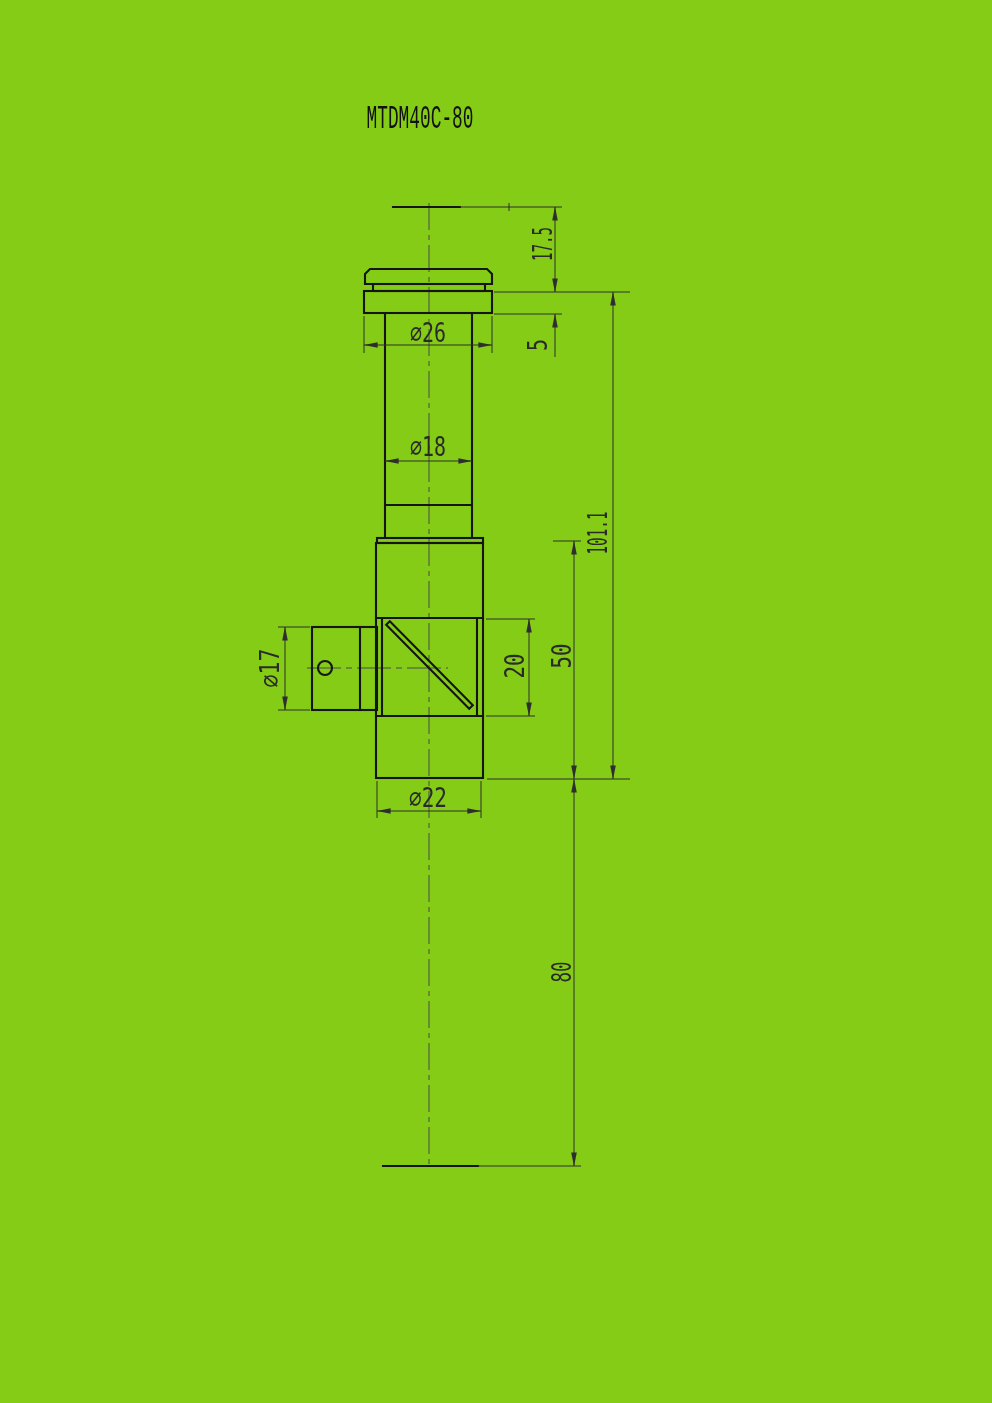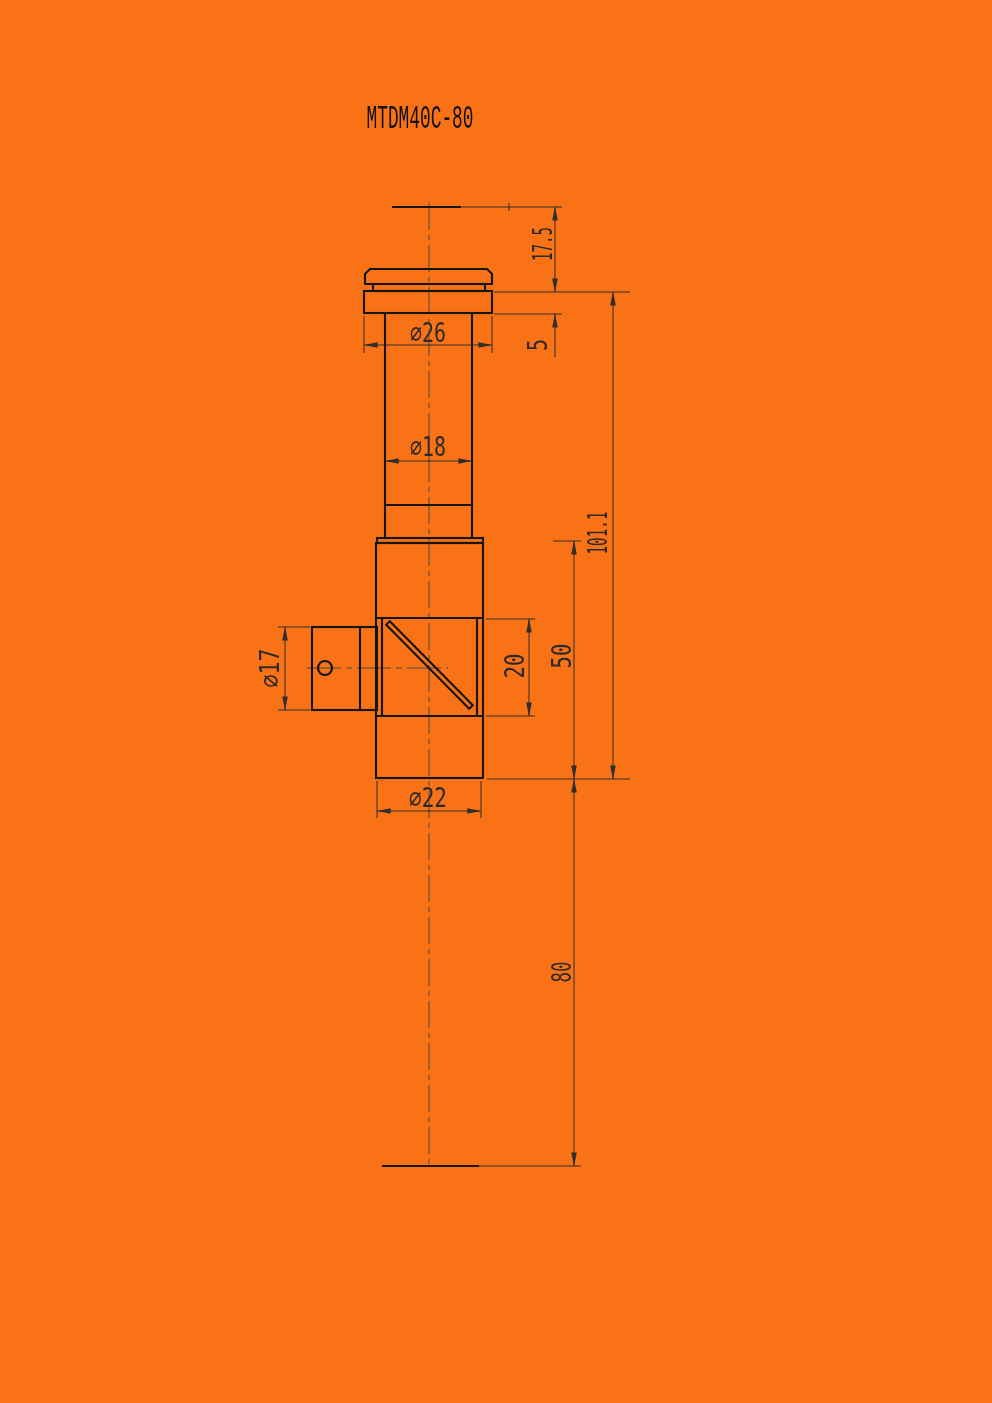--- a/index.html
+++ b/index.html
@@ -1,19 +1,19 @@
 <!DOCTYPE html>
 <html><head>
 <meta charset="utf-8">
 <style>
   html,body { margin:0; padding:0; background:#fff; }
   .sheet {
     position:relative;
     width:992px; height:1403px;
-    background:#f97316;
+    background:#84cc16;
     overflow:hidden;
     font-family:"DejaVu Sans Mono", monospace;
   }
   svg { display:block; }
   .part   { stroke:#151515; stroke-width:2.1; fill:none; stroke-linecap:square; }
   .thin   { stroke:#2e2e2e; stroke-width:1; fill:none; }
   .center { stroke:#4a4a4a; stroke-width:1; fill:none; }
   .dimtxt {
     font-family:"DejaVu Sans Mono", monospace;
     font-size:26px;

